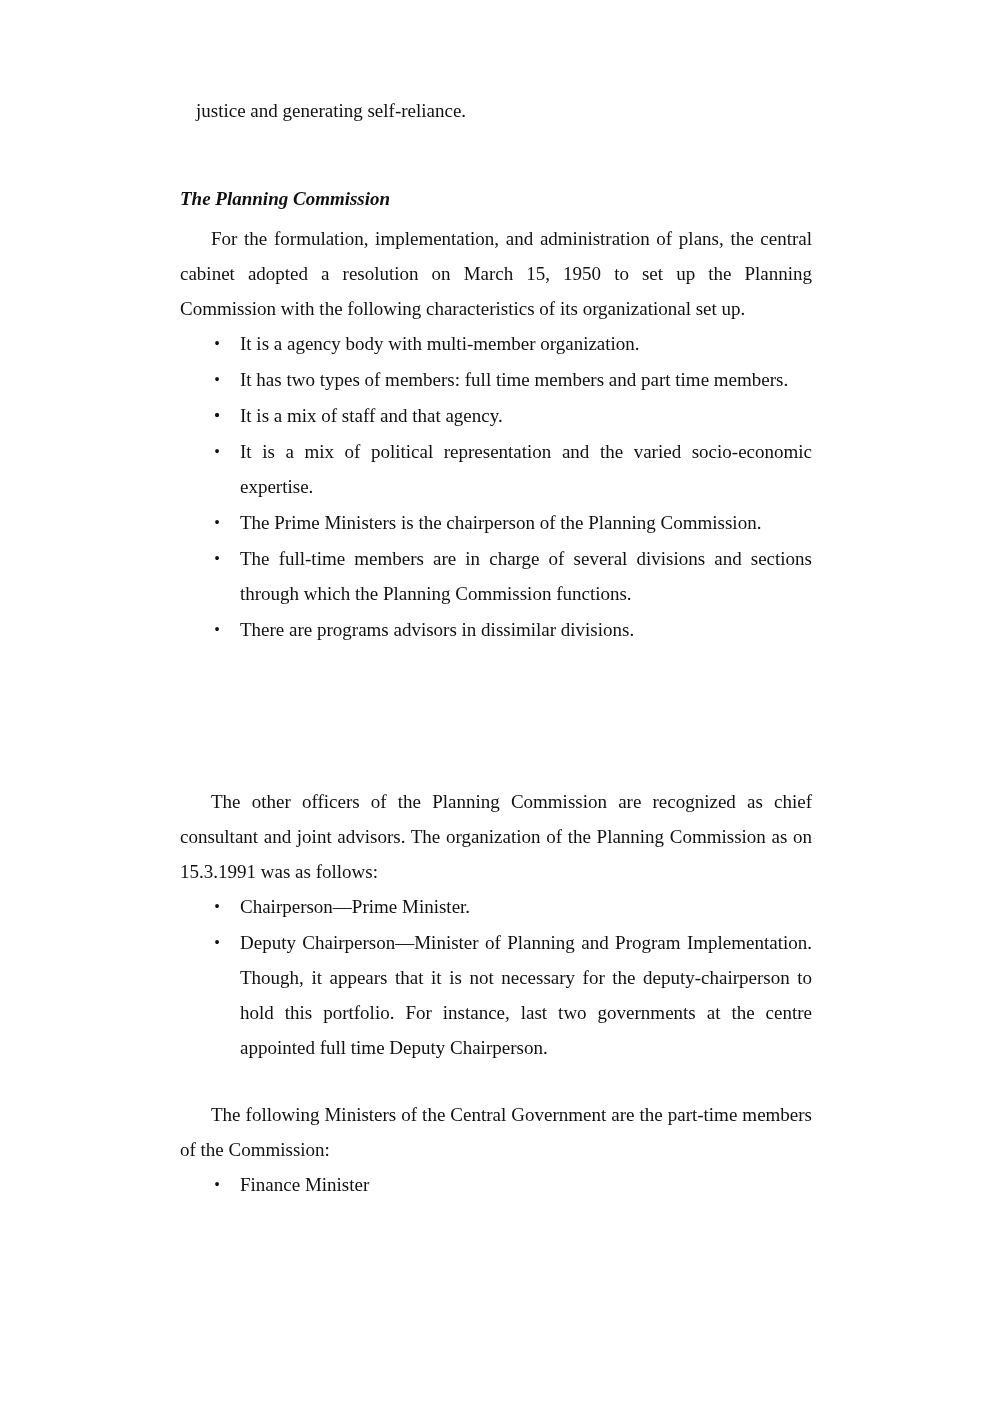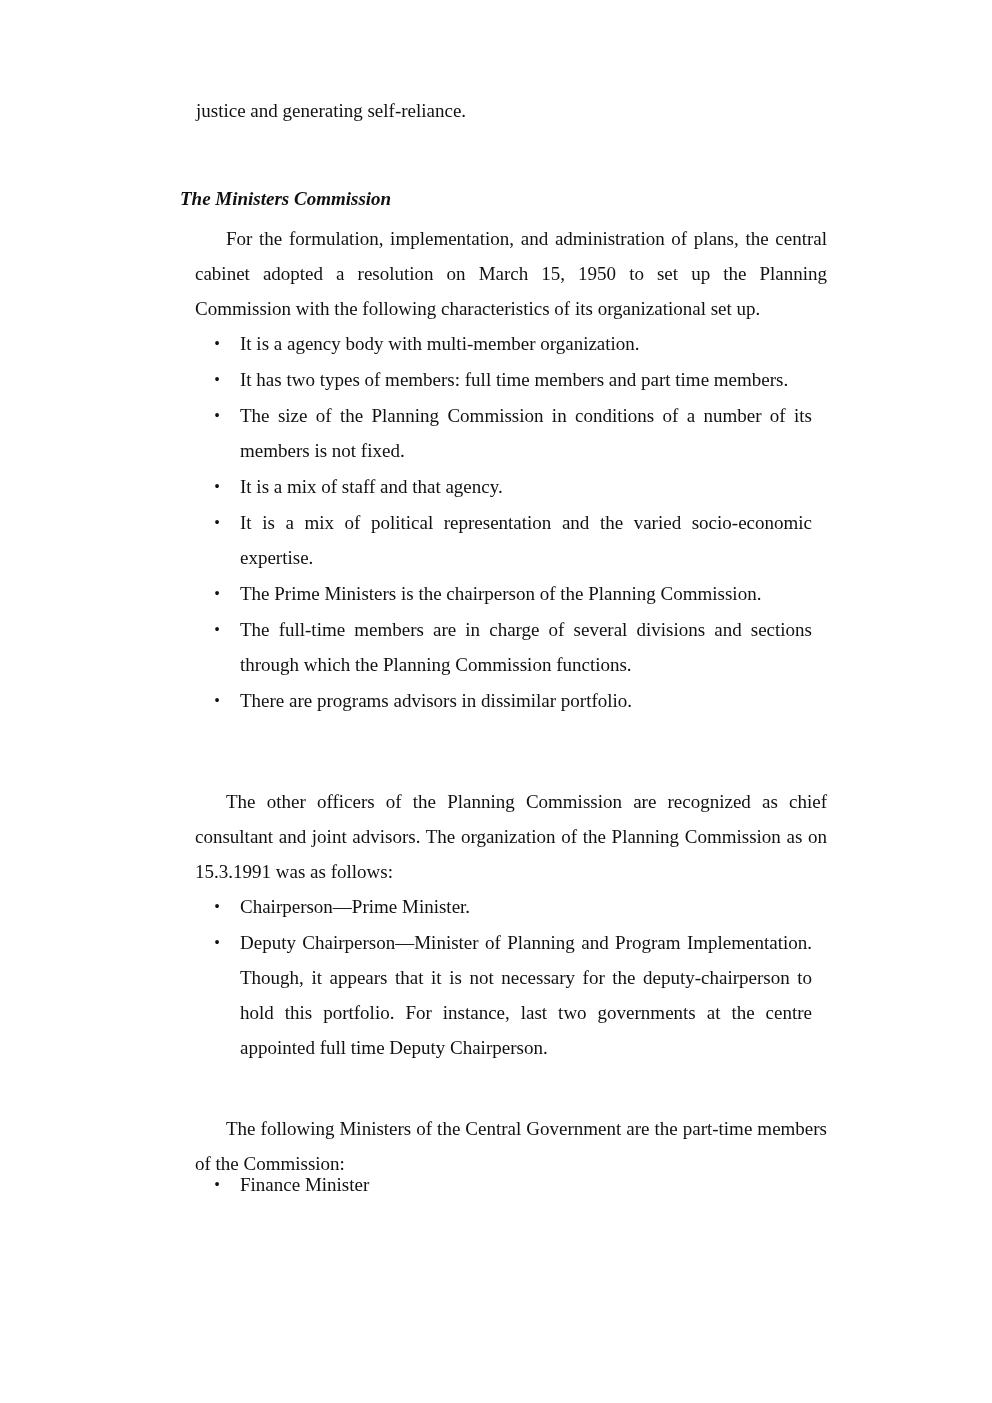--- a/index.html
+++ b/index.html
@@ -32,29 +32,29 @@
     .heading {
       position: absolute;
       top: 181px;
       left: 0;
       font-style: italic;
       font-weight: bold;
       white-space: nowrap;
     }
     .para {
       position: absolute;
-      left: 15px;
+      left: 0;
       width: 632px;
       text-align: justify;
       text-indent: 31px;
       margin: 0;
     }
     .para1 { top: 221px; }
     .para2 { top: 784px; }
-    .para3 { top: 1097px; margin-top: 14px; }
+    .para3 { top: 1097px; }
 
     .list {
       position: absolute;
       left: 0;
       width: 632px;
       margin: 0;
       padding: 0;
       list-style: none;
     }
     .list li {
@@ -75,33 +75,33 @@
     .list2 { top: 889px; }
     .list3 { top: 1167px; }
   </style>
 </head>
 <body>
 
 <div class="page">
 
   <div class="line-top">justice and generating self-reliance.</div>
 
-  <div class="heading">The Ministers Commission</div>
+  <div class="heading">The Planning Commission</div>
 
   <p class="para para1">For the formulation, implementation, and administration of plans, the central cabinet adopted a resolution on March 15, 1950 to set up the Planning Commission with the following characteristics of its organizational set up.</p>
 
   <ul class="list list1">
     <li><span class="bullet">•</span><span>It is a agency body with multi-member organization.</span></li>
     <li><span class="bullet">•</span><span>It has two types of members: full time members and part time members.</span></li>
-    <li><span class="bullet">•</span><span>The size of the Planning Commission in conditions of a number of its members is not fixed.</span></li>
+    <li><span class="bullet">•</span></li>
     <li><span class="bullet">•</span><span>It is a mix of staff and that agency.</span></li>
     <li><span class="bullet">•</span><span>It is a mix of political representation and the varied socio-economic expertise.</span></li>
     <li><span class="bullet">•</span><span>The Prime Ministers is the chairperson of the Planning Commission.</span></li>
     <li><span class="bullet">•</span><span>The full-time members are in charge of several divisions and sections through which the Planning Commission functions.</span></li>
-    <li><span class="bullet">•</span><span>There are programs advisors in dissimilar portfolio.</span></li>
+    <li><span class="bullet">•</span><span>There are programs advisors in dissimilar divisions.</span></li>
   </ul>
 
   <p class="para para2">The other officers of the Planning Commission are recognized as chief consultant and joint advisors. The organization of the Planning Commission as on 15.3.1991 was as follows:</p>
 
   <ul class="list list2">
     <li><span class="bullet">•</span><span>Chairperson—Prime Minister.</span></li>
     <li><span class="bullet">•</span><span>Deputy Chairperson—Minister of Planning and Program Implementation. Though, it appears that it is not necessary for the deputy-chairperson to hold this portfolio. For instance, last two governments at the centre appointed full time Deputy Chairperson.</span></li>
   </ul>
 
   <p class="para para3">The following Ministers of the Central Government are the part-time members of the Commission:</p>

